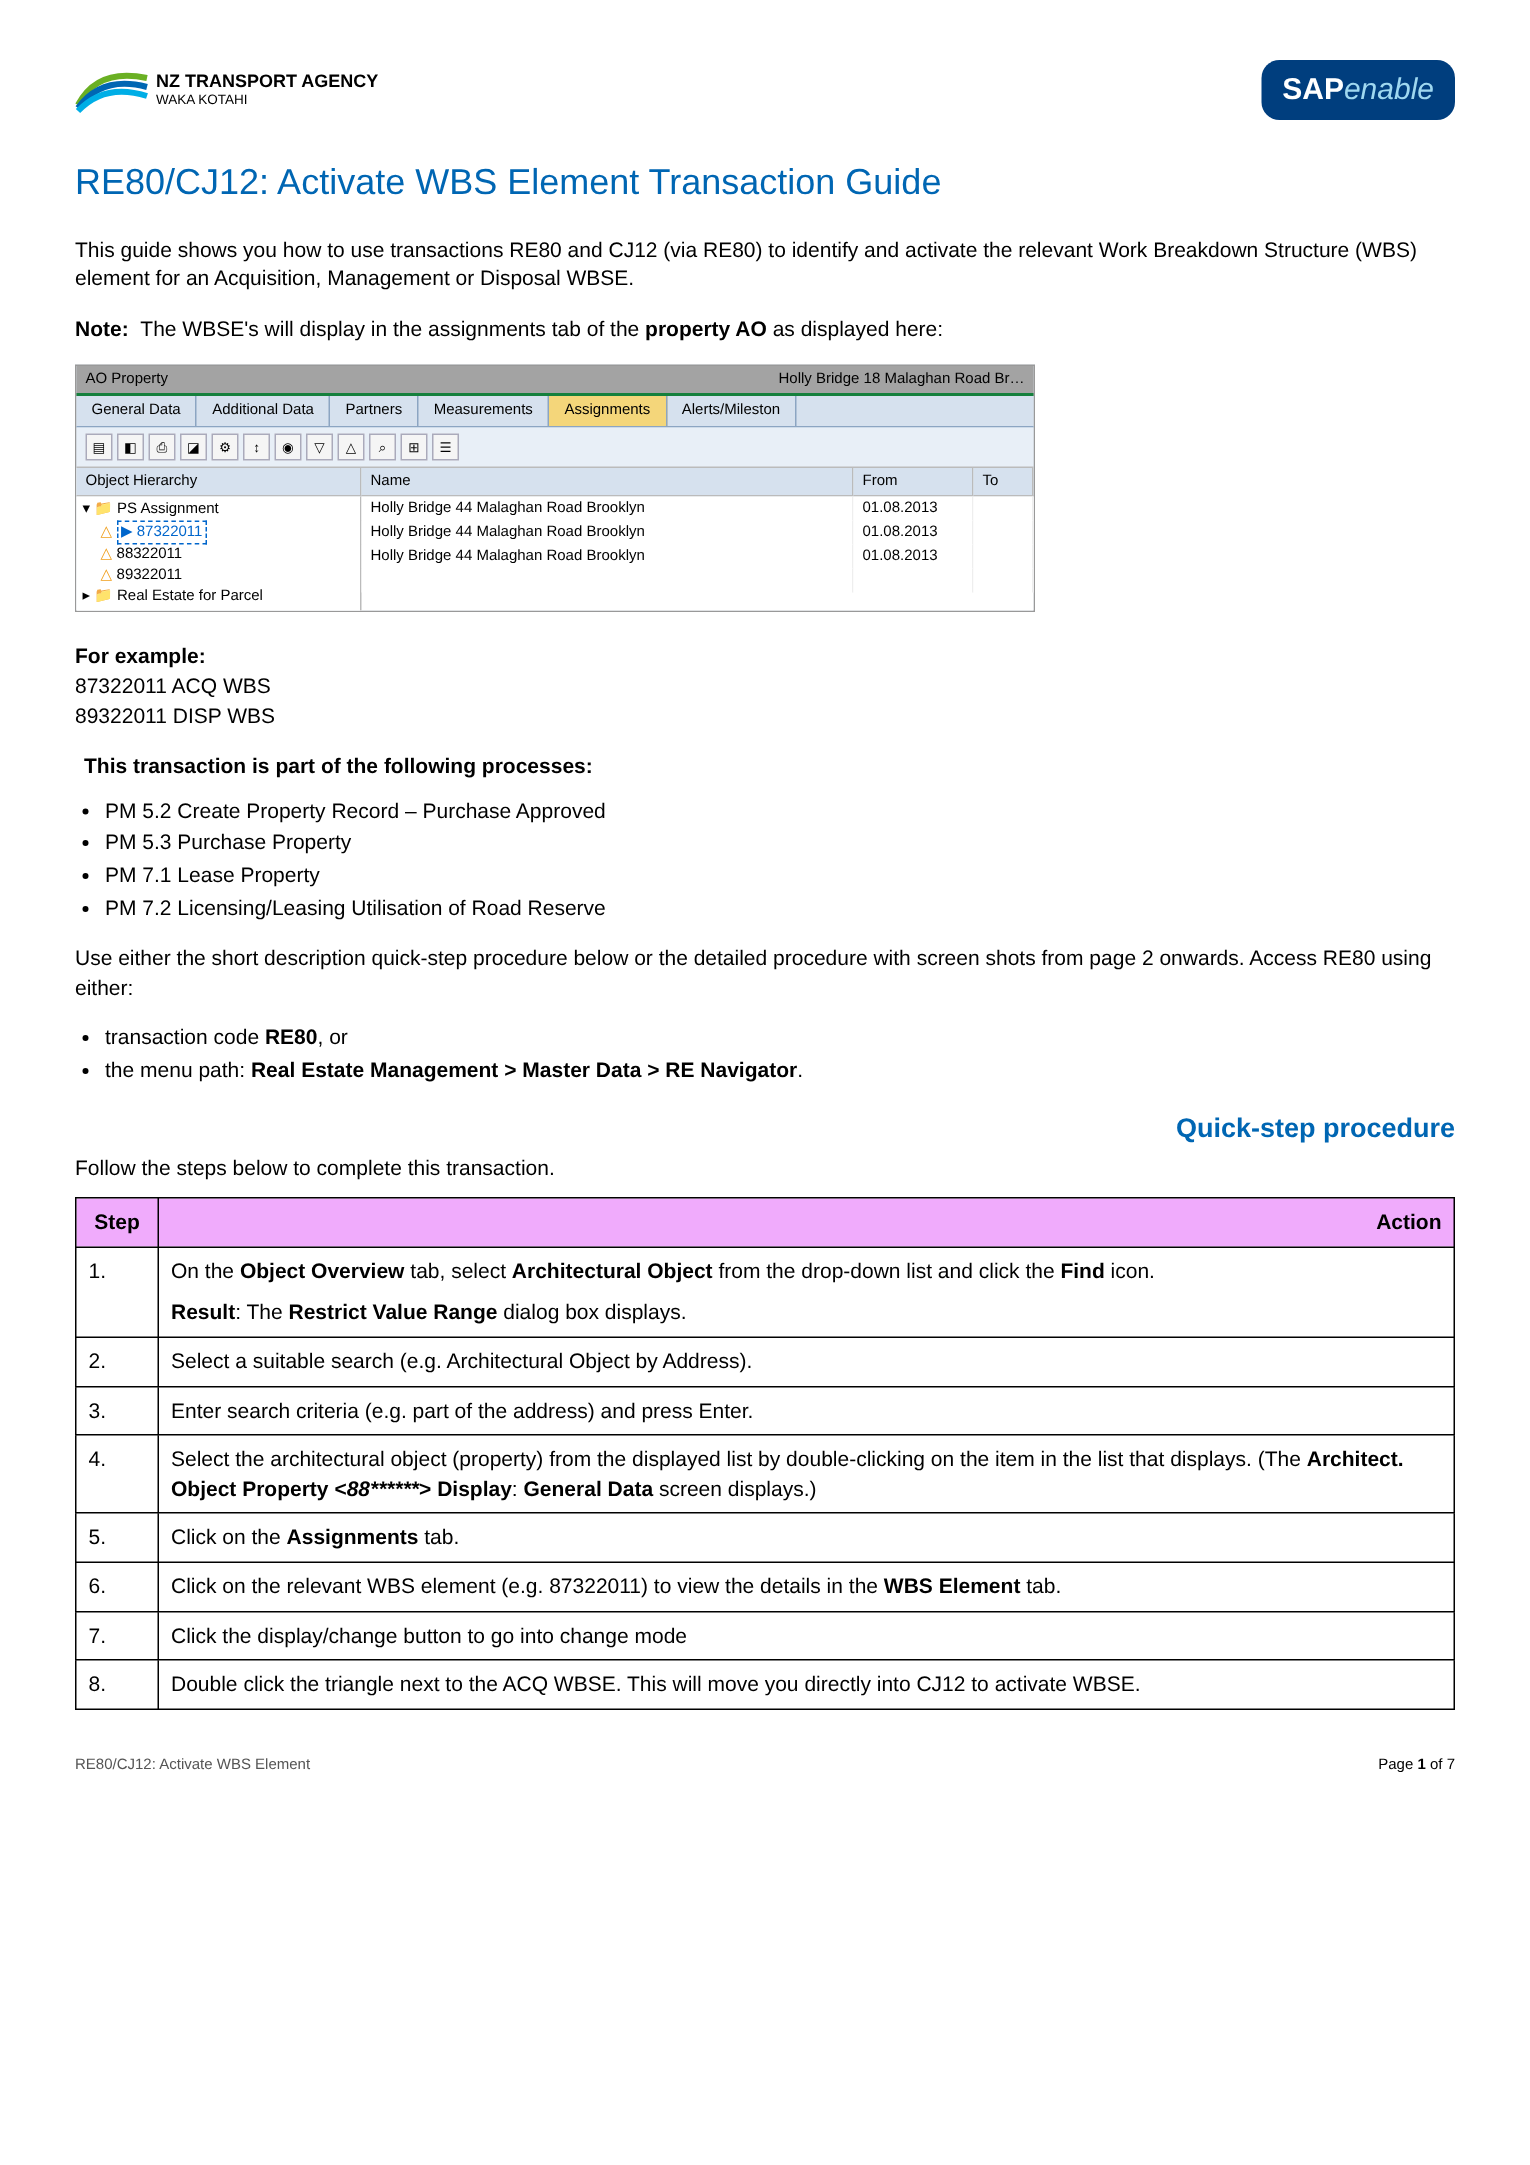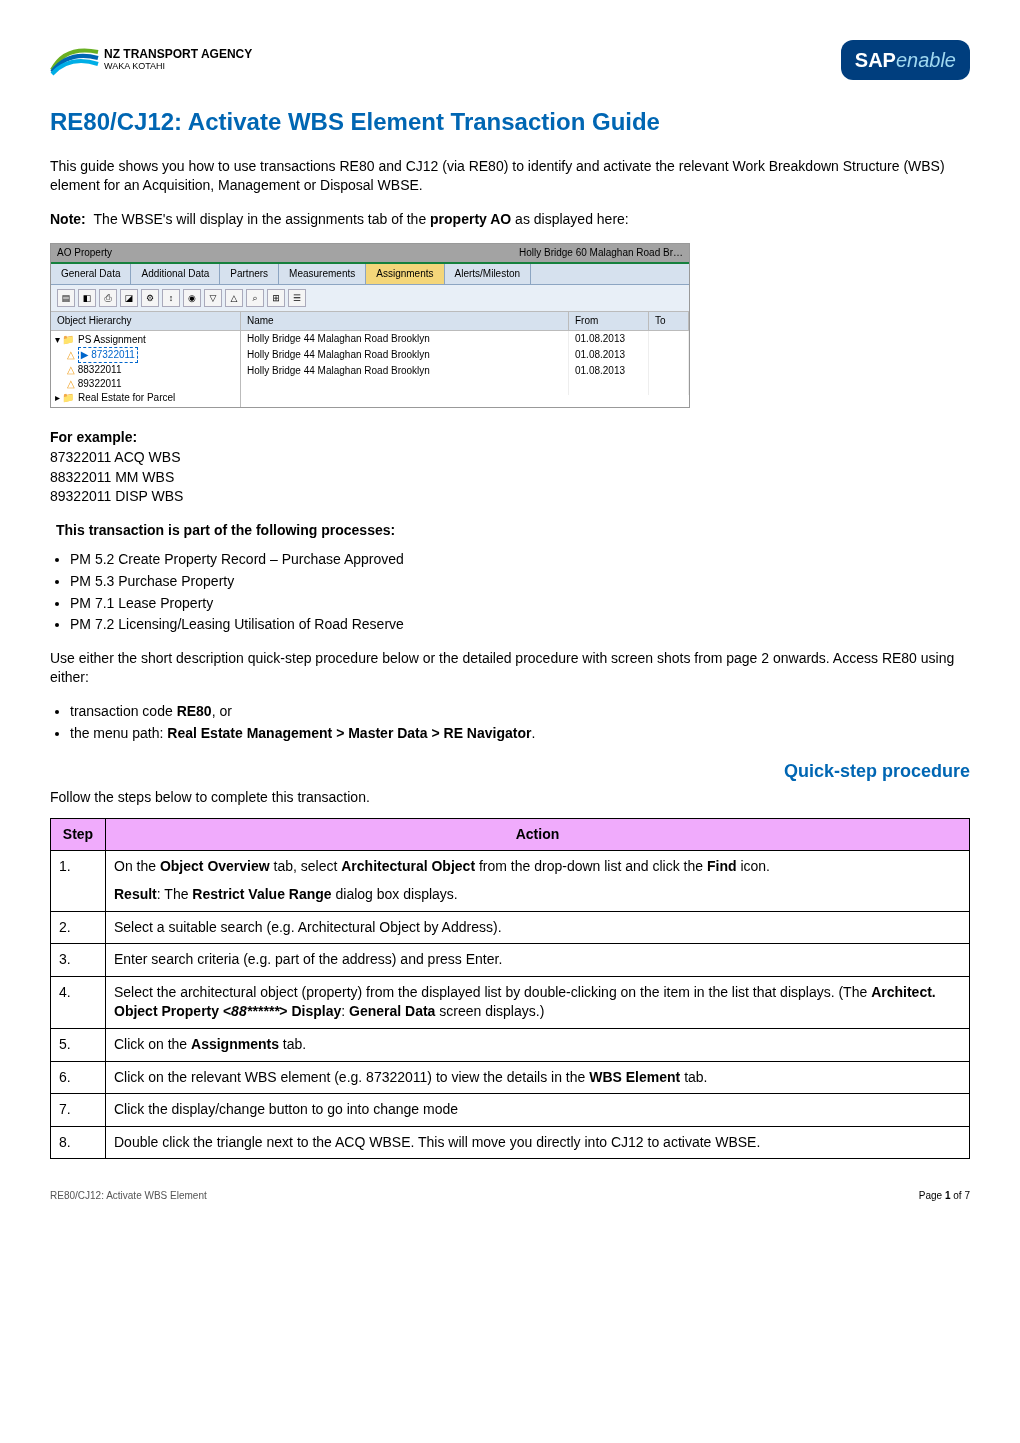--- a/index.html
+++ b/index.html
@@ -39,21 +39,21 @@
       color: #fff;
       padding: 6px 14px;
       font-size: 20px;
       font-weight: bold;
       border-radius: 12px;
     }
     .logo-right .enable { color: #9fd8f0; font-style: italic; font-weight: normal; }
     h1 {
       color: #0066b3;
       font-size: 24px;
-      font-weight: bold;
+      font-weight: normal;
       margin-bottom: 18px;
     }
     p { margin-bottom: 14px; }
     .note { margin-top: 6px; margin-bottom: 14px; }
     .screenshot-box {
       border: 1px solid #999;
       margin-bottom: 20px;
       font-size: 11px;
       background: #e8eff7;
       width: 640px;
@@ -154,21 +154,21 @@
       padding: 6px 8px;
       text-align: left;
       vertical-align: top;
       font-size: 14px;
     }
     table.steps th {
       background: #f0abfc;
       text-align: center;
       font-weight: bold;
     }
-    table.steps th.action { width: auto; }
+    table.steps th.action { width: auto; text-align: right; }
     table.steps th.step { width: 55px; }
     .footer {
       display: flex;
       justify-content: space-between;
       font-size: 10px;
       color: #555;
       margin-top: 20px;
     }
     .footer .page { color: #000; }
   </style>
@@ -196,21 +196,21 @@
 
 <p>This guide shows you how to use transactions RE80 and CJ12 (via RE80) to identify and activate the relevant Work Breakdown Structure (WBS) element for an Acquisition, Management or Disposal WBSE.</p>
 
 <p class="note">
   <b>Note:</b>&nbsp;&nbsp;<span>The WBSE's will display in the assignments tab of the </span><b>property AO</b><span> as displayed here:</span>
 </p>
 
 <div class="screenshot-box">
   <div class="ss-top">
     <span>AO Property</span>
-    <span>Holly Bridge 60 Malaghan Road Br…</span>
+    <span>Holly Bridge 18 Malaghan Road Br…</span>
   </div>
   <div class="ss-tabs" id="ss-tabs">
       <div class="ss-tab">General Data</div>
       <div class="ss-tab">Additional Data</div>
       <div class="ss-tab">Partners</div>
       <div class="ss-tab">Measurements</div>
       <div class="ss-tab active">Assignments</div>
       <div class="ss-tab">Alerts/Mileston</div>
     </div>
   <div class="ss-toolbar">
@@ -256,21 +256,20 @@
       <div class="ss-cell">&nbsp;</div>
       <div class="ss-cell">&nbsp;</div>
       <div class="ss-cell">&nbsp;</div>
     </div>
 </div>
 
 <div class="examples">
   <div><b>For example:</b></div>
   <div id="examples-list">
       <div>87322011 ACQ WBS</div>
-      <div>88322011 MM WBS</div>
       <div>89322011 DISP WBS</div>
     </div>
 </div>
 
 <div class="section-title" style="margin-left:6px;">This transaction is part of the following processes:</div>
 <ul class="bullets" id="processes-list">
     <li>PM 5.2 Create Property Record – Purchase Approved</li>
     <li>PM 5.3 Purchase Property</li>
     <li>PM 7.1 Lease Property</li>
     <li>PM 7.2 Licensing/Leasing Utilisation of Road Reserve</li>

